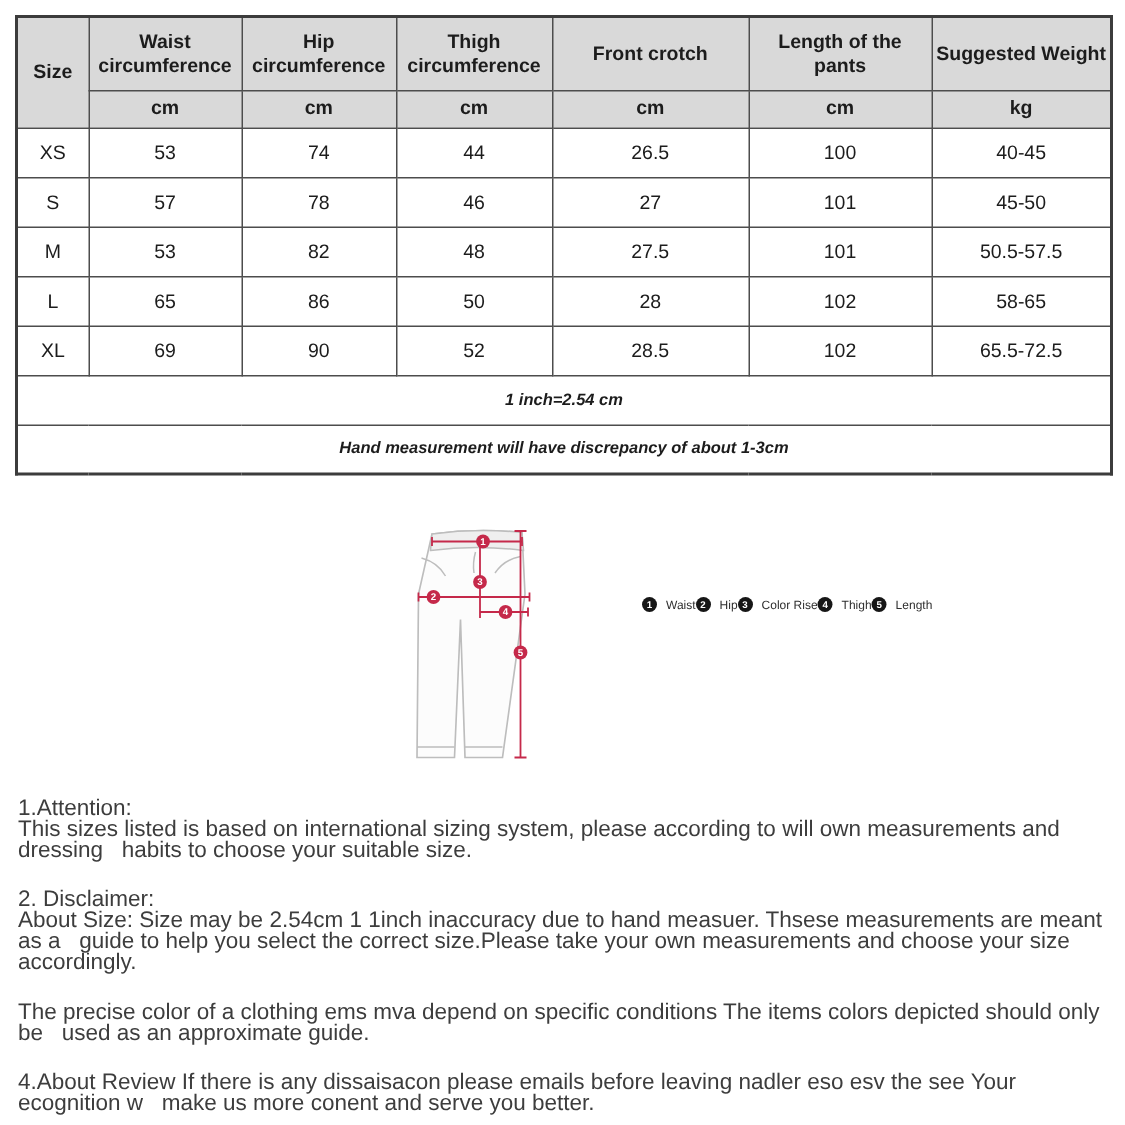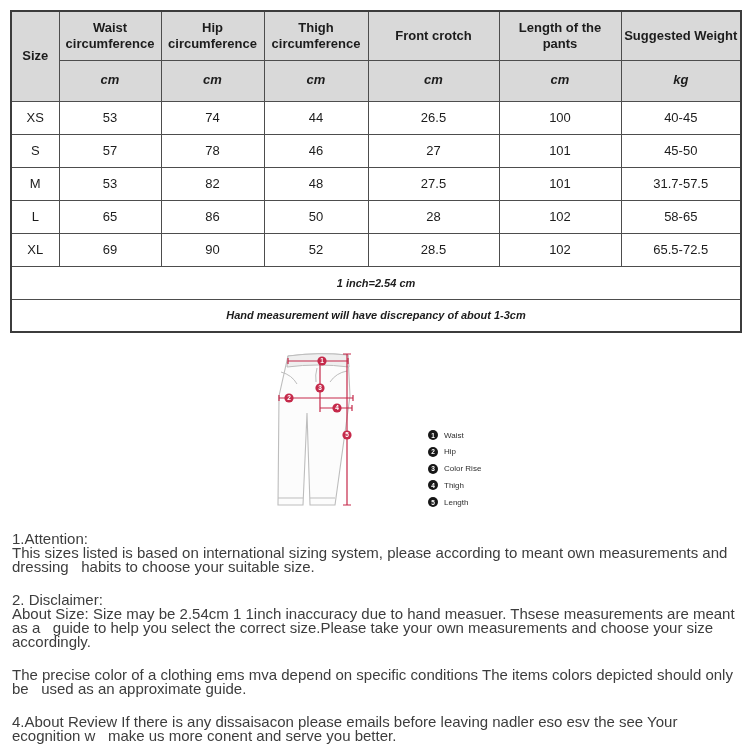--- a/index.html
+++ b/index.html
@@ -7,29 +7,29 @@
   .sheet{position:relative;width:750px;height:750px;background:#ffffff;overflow:hidden;
          font-family:"Liberation Sans", sans-serif;color:#1f1f1f;}
 
   
   table.size-chart{position:absolute;left:10px;top:10px;width:730px;border-collapse:collapse;
                    table-layout:fixed;border:2px solid #3c3c3c;}
   .size-chart th,.size-chart td{border:1px solid #4d4d4d;text-align:center;vertical-align:middle;
                    padding:0 2px;font-size:13px;color:#1c1c1c;}
   .size-chart thead th{background:#d9d9d9;font-weight:bold;line-height:1.25;}
   .r-head{height:49px;}
-  .r-units{height:41px;font-style:italic;}
+  .r-units{height:25px;}
   .size-chart tbody tr{height:33px;}
   .r-note1{height:20px;}
   .r-note2{height:24px;}
   .r-note1 td,.r-note2 td{font-weight:bold;font-size:11px;font-style:italic;}
 
   
   .pants-wrap{position:absolute;left:268px;top:342px;width:92px;height:166px;}
-  .legend{position:absolute;left:428px;top:398px;display:flex;flex-direction:column;margin-top:32px;}
+  .legend{position:absolute;left:428px;top:398px;display:flex;}
   .legend-item{display:flex;align-items:center;height:10px;margin-bottom:6.8px;}
   .lbadge{width:10px;height:10px;border-radius:50%;background:#161616;color:#ffffff;
           display:inline-flex;align-items:center;justify-content:center;
           font-size:6.5px;font-weight:bold;flex:0 0 auto;}
   .llabel{font-size:8px;color:#2e2e2e;margin-left:6px;white-space:nowrap;}
 
   
   .notes{position:absolute;left:12px;top:532px;width:732px;font-size:15px;line-height:14px;color:#3d3d3d;}
   .note{margin:0 0 19px 0;}
   .note-heading{white-space:pre-wrap;}
@@ -88,21 +88,21 @@
         <td>101</td>
         <td>45-50</td>
       </tr>
       <tr>
         <td>M</td>
         <td>53</td>
         <td>82</td>
         <td>48</td>
         <td>27.5</td>
         <td>101</td>
-        <td>31.7-57.5</td>
+        <td>50.5-57.5</td>
       </tr>
       <tr>
         <td>L</td>
         <td>65</td>
         <td>86</td>
         <td>50</td>
         <td>28</td>
         <td>102</td>
         <td>58-65</td>
       </tr>
@@ -191,21 +191,21 @@
       <span class="lbadge">
           <span>5</span>
         </span>
       <span class="llabel">Length</span>
     </div>
   </div>
 
   <div class="notes">
     <div class="note">
       <div class="note-heading">1.Attention:</div>
-      <div class="note-body">This sizes listed is based on international sizing system, please according to meant own measurements and dressing   habits to choose your suitable size.</div>
+      <div class="note-body">This sizes listed is based on international sizing system, please according to will own measurements and dressing   habits to choose your suitable size.</div>
     </div>
     <div class="note">
       <div class="note-heading">2. Disclaimer:</div>
       <div class="note-body">About Size: Size may be 2.54cm 1 1inch inaccuracy due to hand measuer. Thsese measurements are meant as a   guide to help you select the correct size.Please take your own measurements and choose your size accordingly.</div>
     </div>
     <div class="note">
       <div class="note-body">The precise color of a clothing ems mva depend on specific conditions The items colors depicted should only be   used as an approximate guide.</div>
     </div>
     <div class="note">
       <div class="note-body">4.About Review If there is any dissaisacon please emails before leaving nadler eso esv the see Your ecognition w   make us more conent and serve you better.</div>

